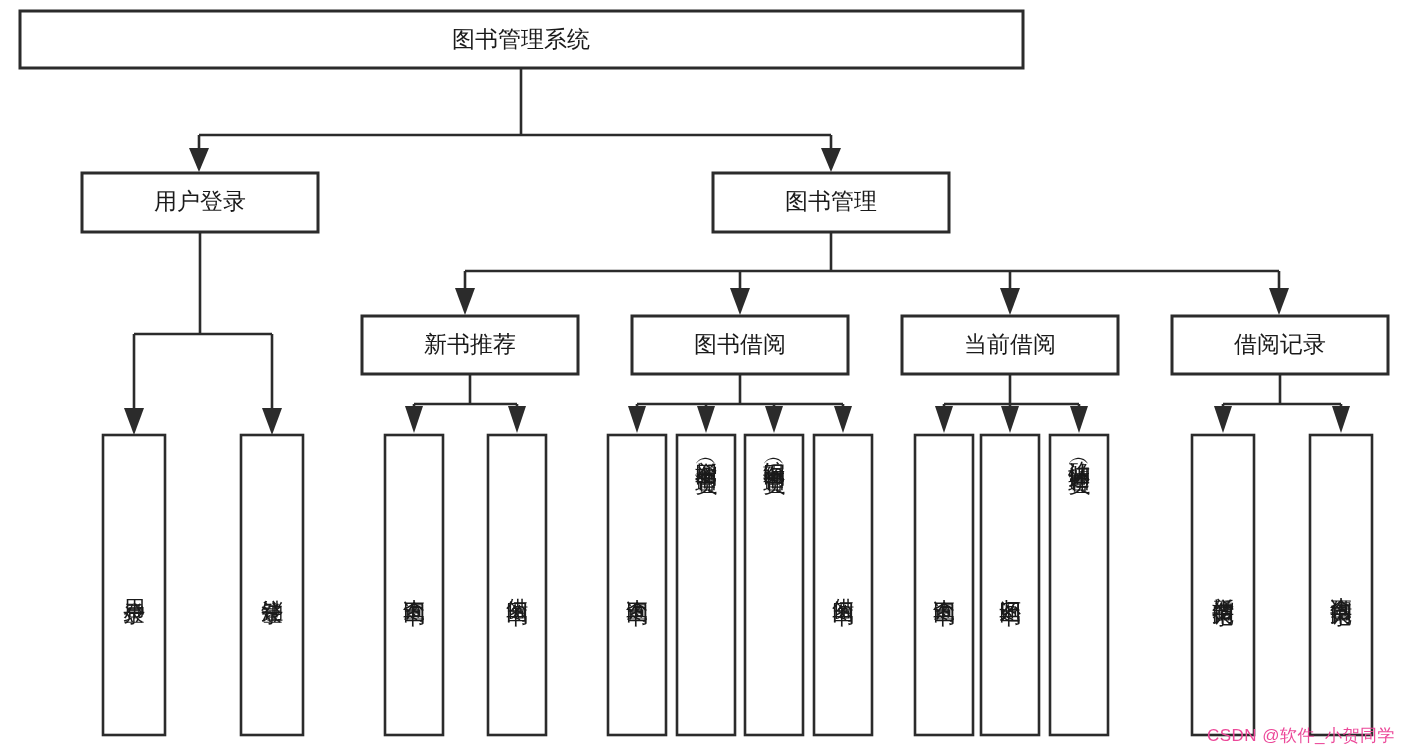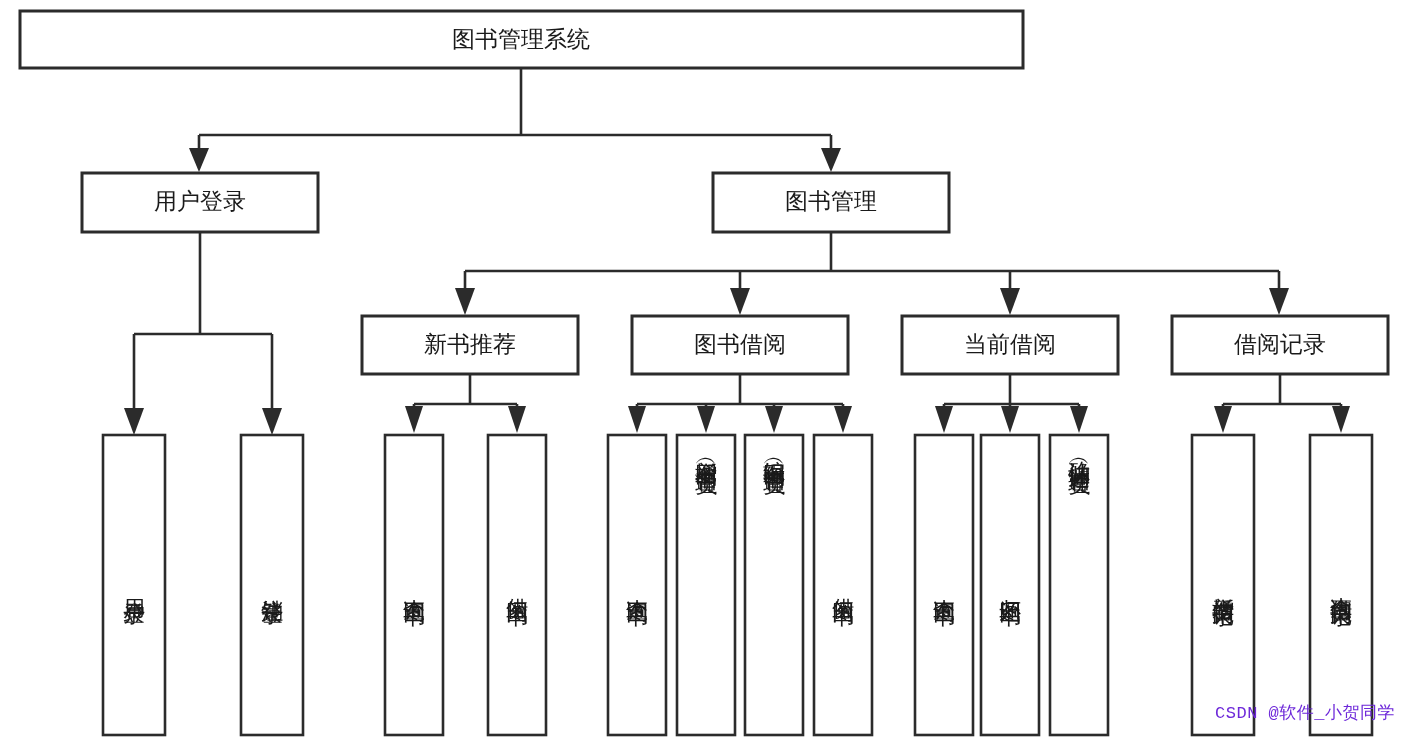--- a/index.html
+++ b/index.html
@@ -66,24 +66,24 @@
     font-size: 22px;
     line-height: 1.12;
     color: #1a1a1a;
     letter-spacing: 2px;
     white-space: nowrap;
     text-align: center;
   }
   .watermark {
     position: absolute;
     right: 10px;
-    bottom: 23px;
-    font-family: Liberation Mono, monospace;
+    bottom: 0;
+    font-family: Liberation Sans, sans-serif;
     font-size: 17px;
-    color: #6d28d9;
+    color: #ec4899;
     letter-spacing: 0.5px;
     user-select: none;
   }
 </style>
 </head>
 <body>
 
 <div id="diagram-root">
 
   <svg id="flow" viewBox="0 0 1405 747" xmlns="http://www.w3.org/2000/svg">

